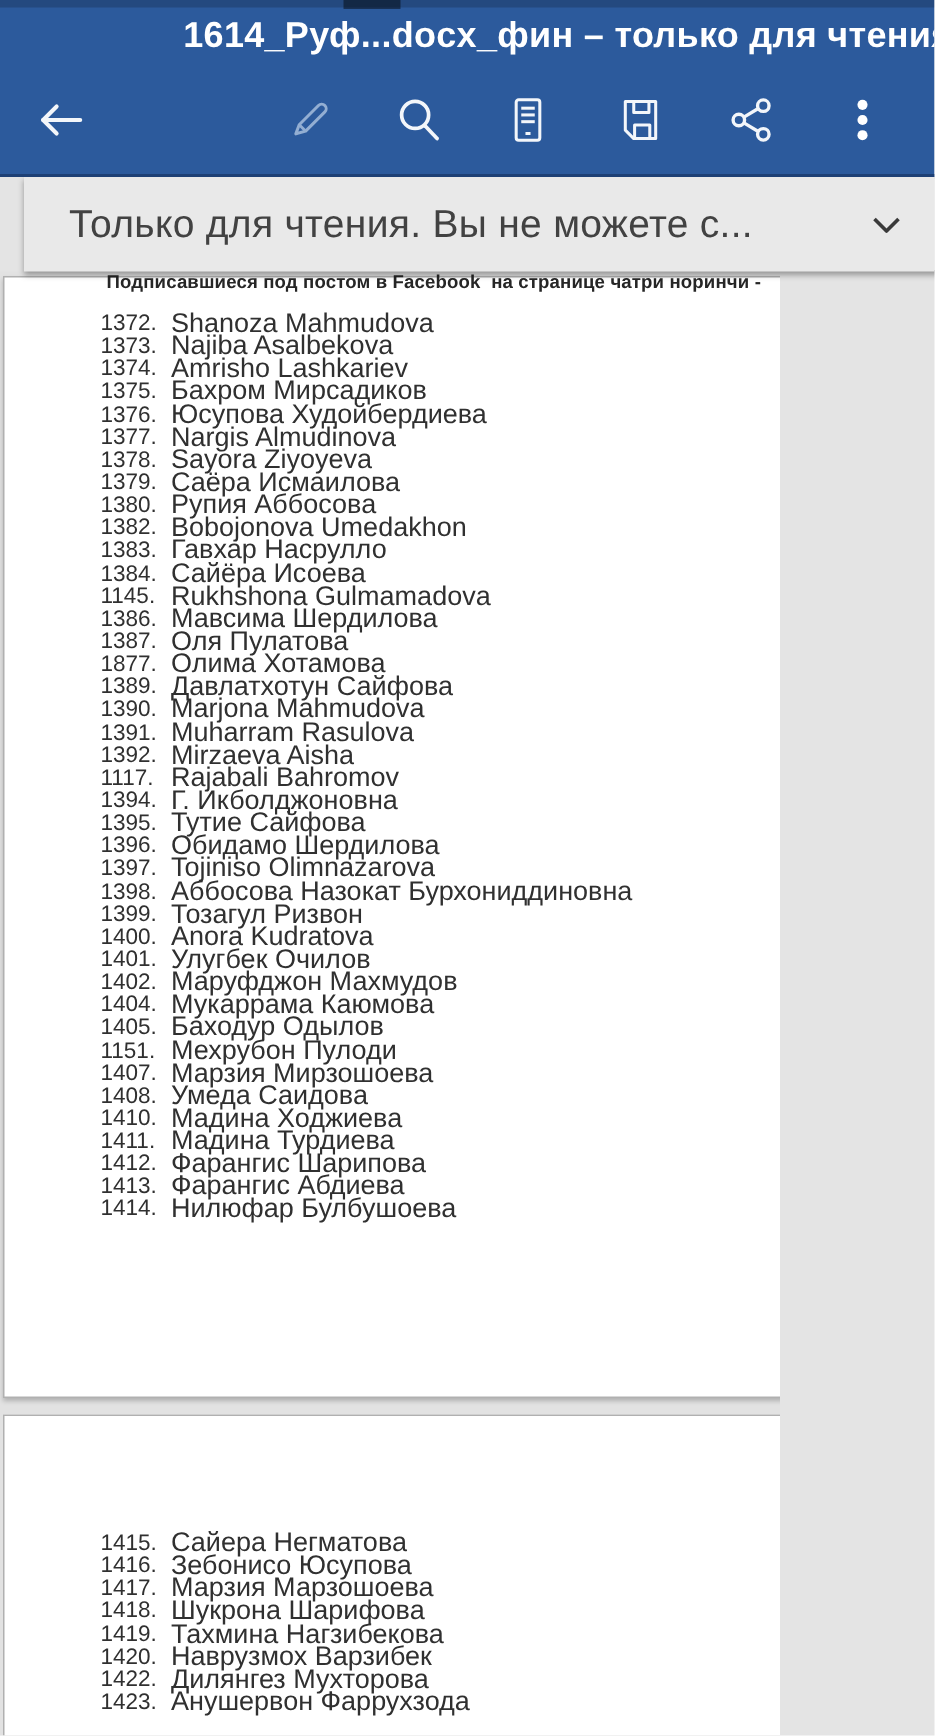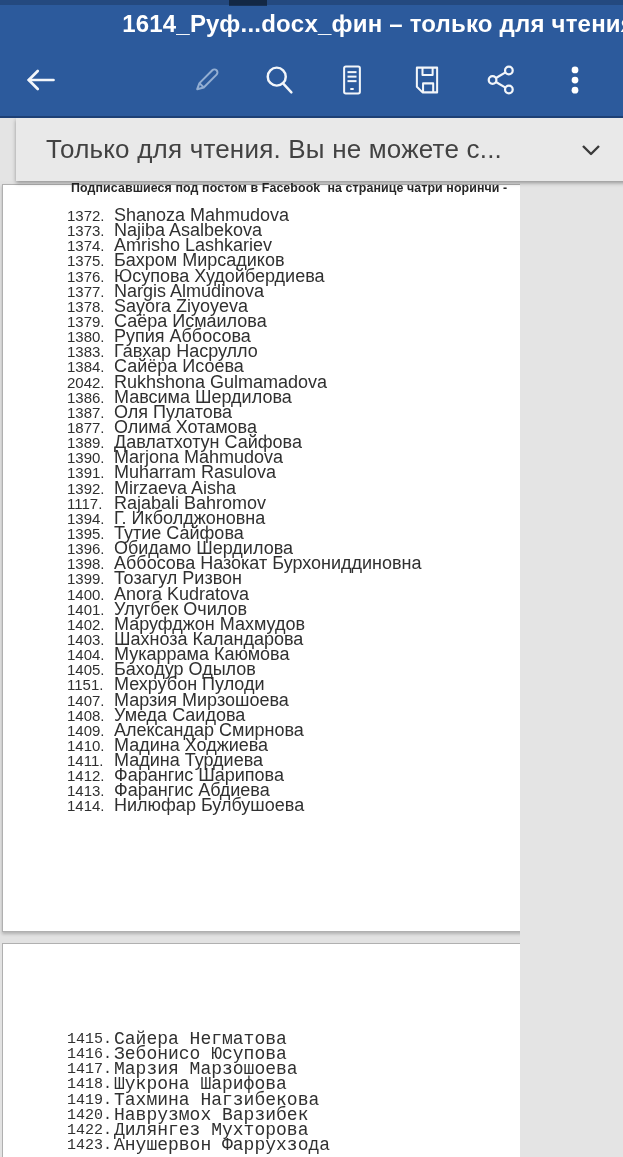--- a/index.html
+++ b/index.html
@@ -49,21 +49,21 @@
     border:1px solid #b0b0b0;box-sizing:border-box;
   }
   .page1{top:3px;height:748px;box-shadow:0 2px 3px rgba(0,0,0,0.22);}
   .page2{top:762px;height:420px;}
   .doc-header{
     position:absolute;left:68px;top:-4px;
     font-size:12.4px;font-weight:700;color:#262626;white-space:pre;letter-spacing:0.1px;
   }
   .rows{position:absolute;left:0;width:615px;}
   .page1 .rows{top:23px;}
-  .page2 .rows{top:88px;font-family:Liberation Mono, monospace;}
+  .page2 .rows{top:77px;}
   .doc-row{display:flex;height:15.15px;align-items:flex-start;}
   .doc-row .num{
     margin-left:64px;width:47px;flex:0 0 47px;
     font-size:15px;color:#303030;line-height:15.15px;
   }
   .doc-row .nm{font-size:18px;color:#303030;line-height:15.15px;white-space:nowrap;}
 </style>
 </head>
 <body>
 
@@ -189,29 +189,33 @@
         </div>
         <div class="doc-row">
           <span class="num">1379.</span>
           <span class="nm">Саёра Исмаилова</span>
         </div>
         <div class="doc-row">
           <span class="num">1380.</span>
           <span class="nm">Рупия Аббосова</span>
         </div>
         <div class="doc-row">
+          <span class="num">1382.</span>
+          <span class="nm">Bobojonova Umedakhon</span>
+        </div>
+        <div class="doc-row">
           <span class="num">1383.</span>
           <span class="nm">Гавхар Насрулло</span>
         </div>
         <div class="doc-row">
           <span class="num">1384.</span>
           <span class="nm">Сайёра Исоева</span>
         </div>
         <div class="doc-row">
-          <span class="num">2042.</span>
+          <span class="num">1145.</span>
           <span class="nm">Rukhshona Gulmamadova</span>
         </div>
         <div class="doc-row">
           <span class="num">1386.</span>
           <span class="nm">Мавсима Шердилова</span>
         </div>
         <div class="doc-row">
           <span class="num">1387.</span>
           <span class="nm">Оля Пулатова</span>
         </div>
@@ -245,66 +249,62 @@
         </div>
         <div class="doc-row">
           <span class="num">1395.</span>
           <span class="nm">Тутие Сайфова</span>
         </div>
         <div class="doc-row">
           <span class="num">1396.</span>
           <span class="nm">Обидамо Шердилова</span>
         </div>
         <div class="doc-row">
+          <span class="num">1397.</span>
+          <span class="nm">Tojiniso Olimnazarova</span>
+        </div>
+        <div class="doc-row">
           <span class="num">1398.</span>
           <span class="nm">Аббосова Назокат Бурхониддиновна</span>
         </div>
         <div class="doc-row">
           <span class="num">1399.</span>
           <span class="nm">Тозагул Ризвон</span>
         </div>
         <div class="doc-row">
           <span class="num">1400.</span>
           <span class="nm">Anora Kudratova</span>
         </div>
         <div class="doc-row">
           <span class="num">1401.</span>
           <span class="nm">Улугбек Очилов</span>
         </div>
         <div class="doc-row">
           <span class="num">1402.</span>
           <span class="nm">Маруфджон Махмудов</span>
         </div>
         <div class="doc-row">
-          <span class="num">1403.</span>
-          <span class="nm">Шахноза Каландарова</span>
-        </div>
-        <div class="doc-row">
           <span class="num">1404.</span>
           <span class="nm">Мукаррама Каюмова</span>
         </div>
         <div class="doc-row">
           <span class="num">1405.</span>
           <span class="nm">Баходур Одылов</span>
         </div>
         <div class="doc-row">
           <span class="num">1151.</span>
           <span class="nm">Мехрубон Пулоди</span>
         </div>
         <div class="doc-row">
           <span class="num">1407.</span>
           <span class="nm">Марзия Мирзошоева</span>
         </div>
         <div class="doc-row">
           <span class="num">1408.</span>
           <span class="nm">Умеда Саидова</span>
-        </div>
-        <div class="doc-row">
-          <span class="num">1409.</span>
-          <span class="nm">Александар Смирнова</span>
         </div>
         <div class="doc-row">
           <span class="num">1410.</span>
           <span class="nm">Мадина Ходжиева</span>
         </div>
         <div class="doc-row">
           <span class="num">1411.</span>
           <span class="nm">Мадина Турдиева</span>
         </div>
         <div class="doc-row">

